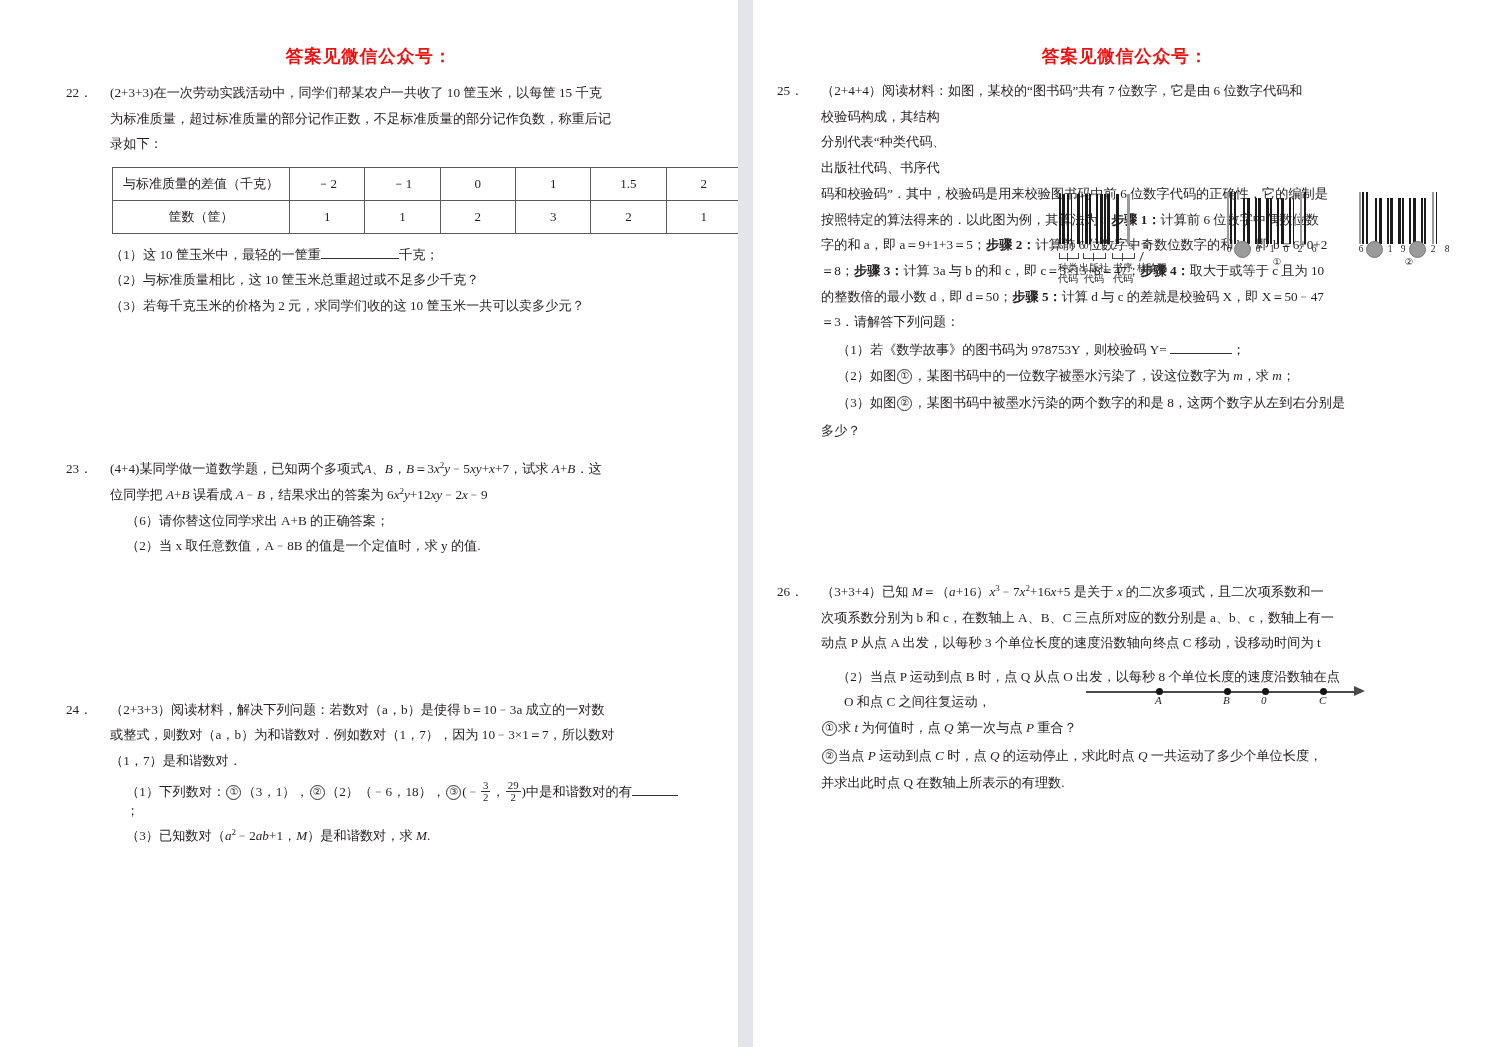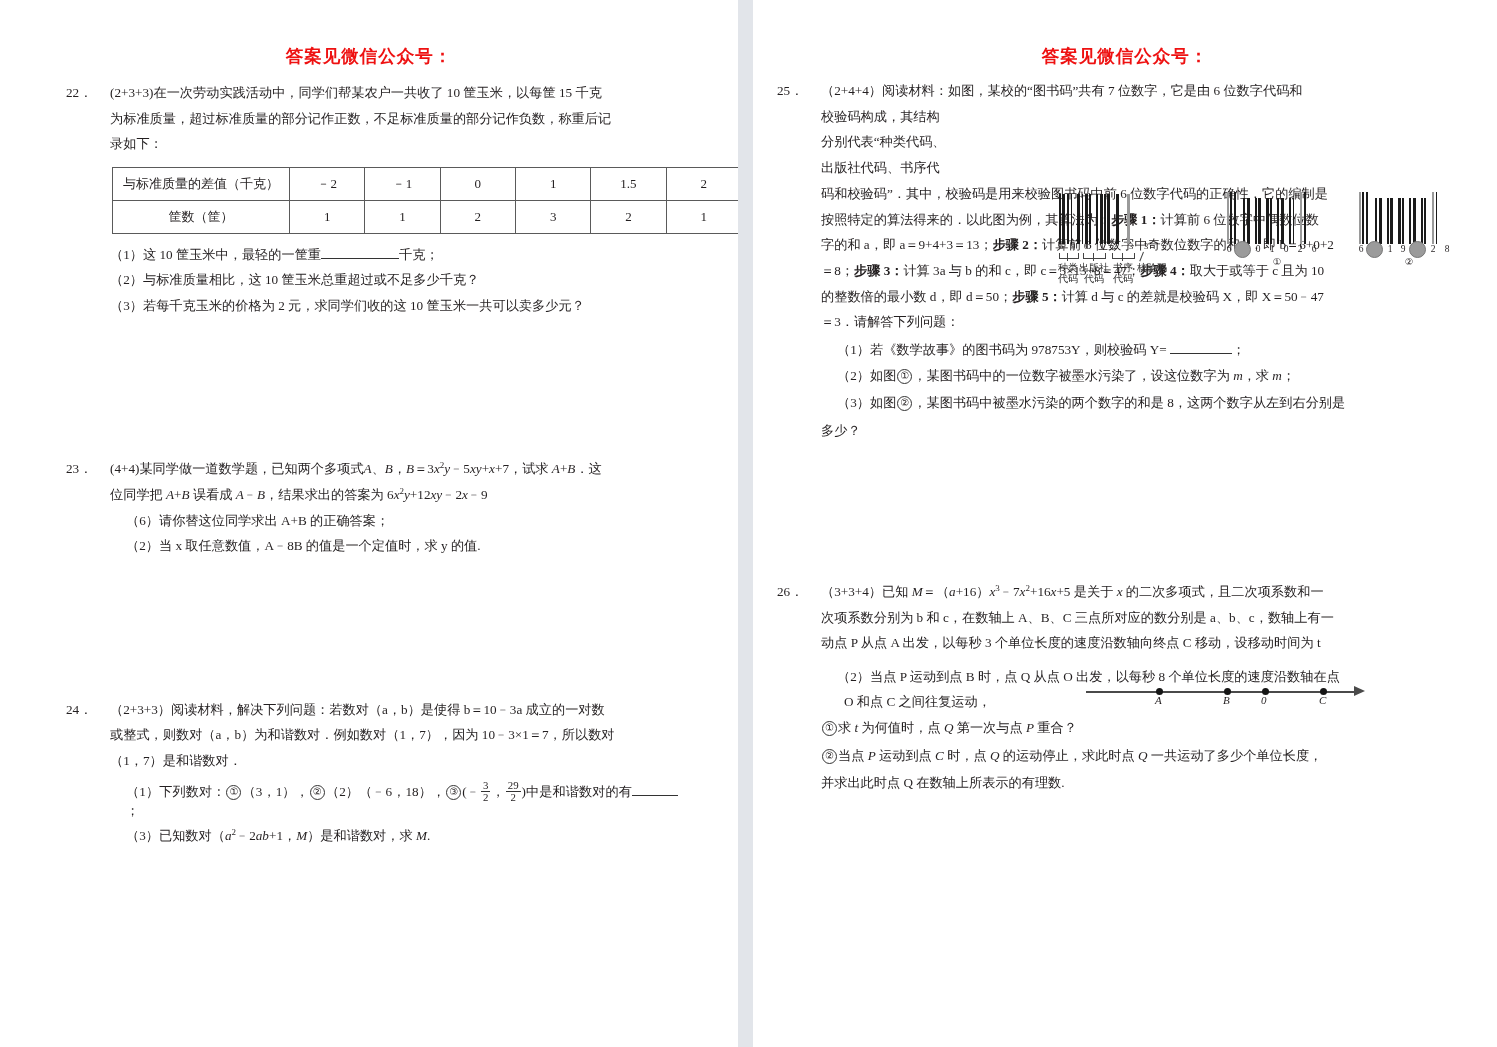--- a/index.html
+++ b/index.html
@@ -309,21 +309,21 @@
 
         <div class="q" style="margin-top:16px;">
           <div class="q-num">25．</div>
 
           <div class="line">（2+4+4）阅读材料：如图，某校的“图书码”共有 7 位数字，它是由 6 位数字代码和</div>
           <div class="line">校验码构成，其结构</div>
           <div class="line">分别代表“种类代码、</div>
           <div class="line">出版社代码、书序代</div>
           <div class="line">码和校验码”．其中，校验码是用来校验图书码中前 6 位数字代码的正确性．它的编制是</div>
           <div class="line"><span>按照特定的算法得来的．以此图为例，其算法为：</span><b>步骤 1：</b><span>计算前 6 位数字中偶数位数</span></div>
-          <div class="line"><span>字的和 a，即 a＝9+4+3＝13；</span><b>步骤 2：</b><span>计算前 6 位数字中奇数位数字的和 b，即 b＝6+0+2</span></div>
+          <div class="line"><span>字的和 a，即 a＝9+1+3＝5；</span><b>步骤 2：</b><span>计算前 6 位数字中奇数位数字的和 b，即 b＝6+0+2</span></div>
           <div class="line"><span>＝8；</span><b>步骤 3：</b><span>计算 3a 与 b 的和 c，即 c＝3×13+8＝47；</span><b>步骤 4：</b><span>取大于或等于 c 且为 10</span></div>
           <div class="line"><span>的整数倍的最小数 d，即 d＝50；</span><b>步骤 5：</b><span>计算 d 与 c 的差就是校验码 X，即 X＝50﹣47</span></div>
           <div class="line">＝3．请解答下列问题：</div>
 
           <div class="line indent1"><span>（1）若《数学故事》的图书码为 978753Y，则校验码 Y=</span> <span class="blank-m"></span><span>；</span></div>
           <div class="line indent1">（2）如图<span class="circnum">①</span>，某图书码中的一位数字被墨水污染了，设这位数字为 <i>m</i>，求 <i>m</i>；</div>
           <div class="line indent1">（3）如图<span class="circnum">②</span>，某图书码中被墨水污染的两个数字的和是 8，这两个数字从左到右分别是</div>
           <div class="line">多少？</div>
 
           <div class="fig-barcodes">

